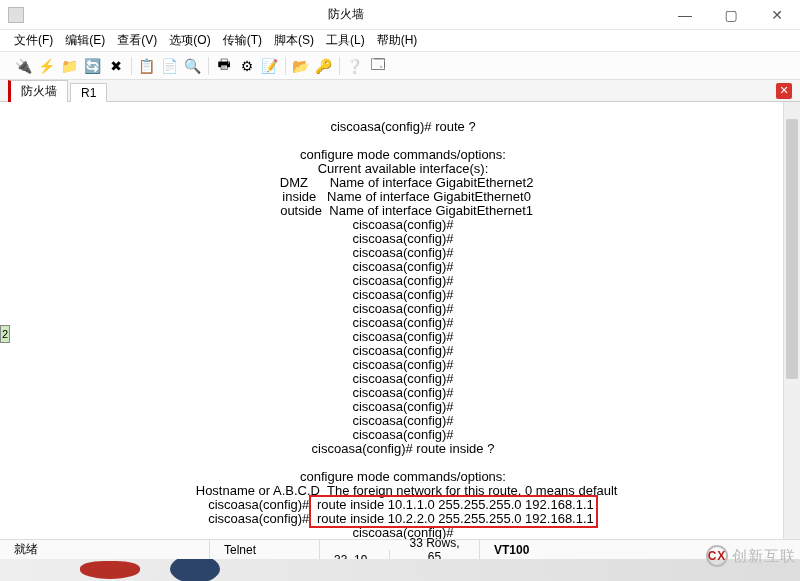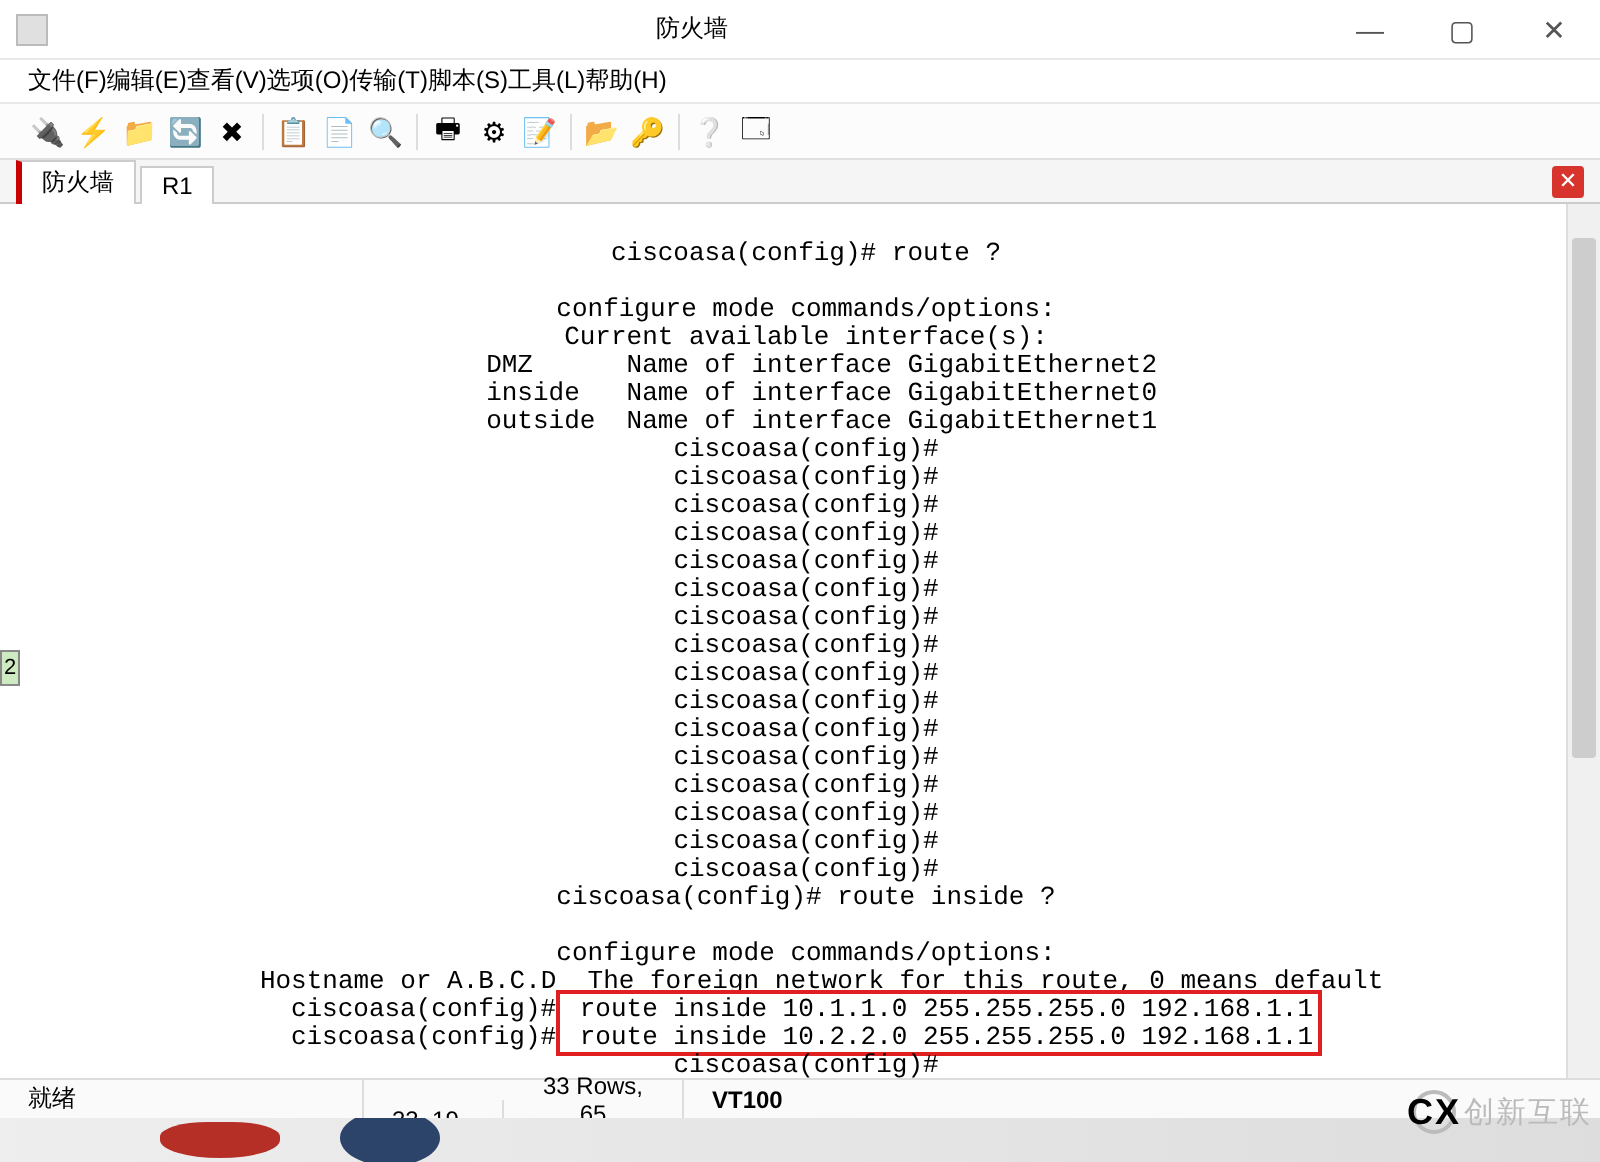--- a/index.html
+++ b/index.html
@@ -33,21 +33,21 @@
     width: 46px;
     display: flex; align-items: center; justify-content: center;
     color: #555;
     font-size: 14px;
   }
   .menubar {
     height: 22px;
     display: flex;
     align-items: center;
     padding-left: 14px;
-    gap: 0;
+    gap: 12px;
     border-bottom: 1px solid #e8e8e8;
   }
   .toolbar {
     height: 28px;
     display: flex;
     align-items: center;
     padding-left: 14px;
     gap: 3px;
     border-bottom: 1px solid #e0e0e0;
     background: #fcfcfc;
@@ -83,21 +83,21 @@
     width: 16px; height: 16px;
     background: #d8342e;
     color: #fff;
     display: flex; align-items: center; justify-content: center;
     font-size: 11px;
     border-radius: 2px;
     align-self: center;
   }
   .terminal {
     position: relative;
-    font-family: Liberation Mono, monospace;
+    font-family: Liberation Sans, sans-serif;
     font-size: 13px;
     line-height: 14px;
     padding: 4px 2px 13px 8px;
     white-space: pre;
     height: calc(581px - 30px - 22px - 28px - 22px - 22px);
     overflow: hidden;
   }
   .terminal .scrollbar {
     position: absolute;
     right: 0; top: 0; bottom: 0;
@@ -148,21 +148,21 @@
     right: 4px; bottom: 14px;
     display: flex; align-items: center;
     font-size: 15px;
     color: #bbb;
     font-family: "Microsoft YaHei", sans-serif;
     letter-spacing: 1px;
   }
   .watermark .cx {
     width: 22px;height:22px;border:2px solid #bbb;border-radius:50%;
     display:flex;align-items:center;justify-content:center;
-    font-size: 18px;font-weight:bold;color:#000000;margin-right:4px;
+    font-size: 12px;font-weight:bold;color:#b91c1c;margin-right:4px;
   }
   .sidetab {
     position: absolute;
     left: 0; top: 325px;
     width: 10px; height: 18px;
     background: #cdeac0;
     border: 1px solid #888;
     font-size: 11px;
     text-align: center;
     line-height: 16px;
@@ -255,21 +255,22 @@
   <div class="scrollbar">
     <div class="arrow">▲</div>
     <div class="thumb"></div>
     <div class="arrow" style="position:absolute;bottom:0;left:0;right:0;">▼</div>
   </div>
 </div>
 
 <div class="sidetab">2</div>
 
 <div class="statusbar">
-  <div class="cell" style="width:182px;">就绪</div>
+  <div class="cell" style="width:210px;">就绪</div>
+  <div class="cell" style="width:110px;">Telnet</div>
   <div class="cell" style="width:70px;margin-top:20px;">33, 19</div>
   <div class="cell" style="width:90px;">33 Rows, 65</div>
   <div class="cell" style="border-right:none;font-weight:bold;">VT100</div>
 </div>
 
 <div class="bottom-strip"></div>
 
 <div class="watermark">
   <div class="cx">CX</div>
   <span>创新互联</span>

